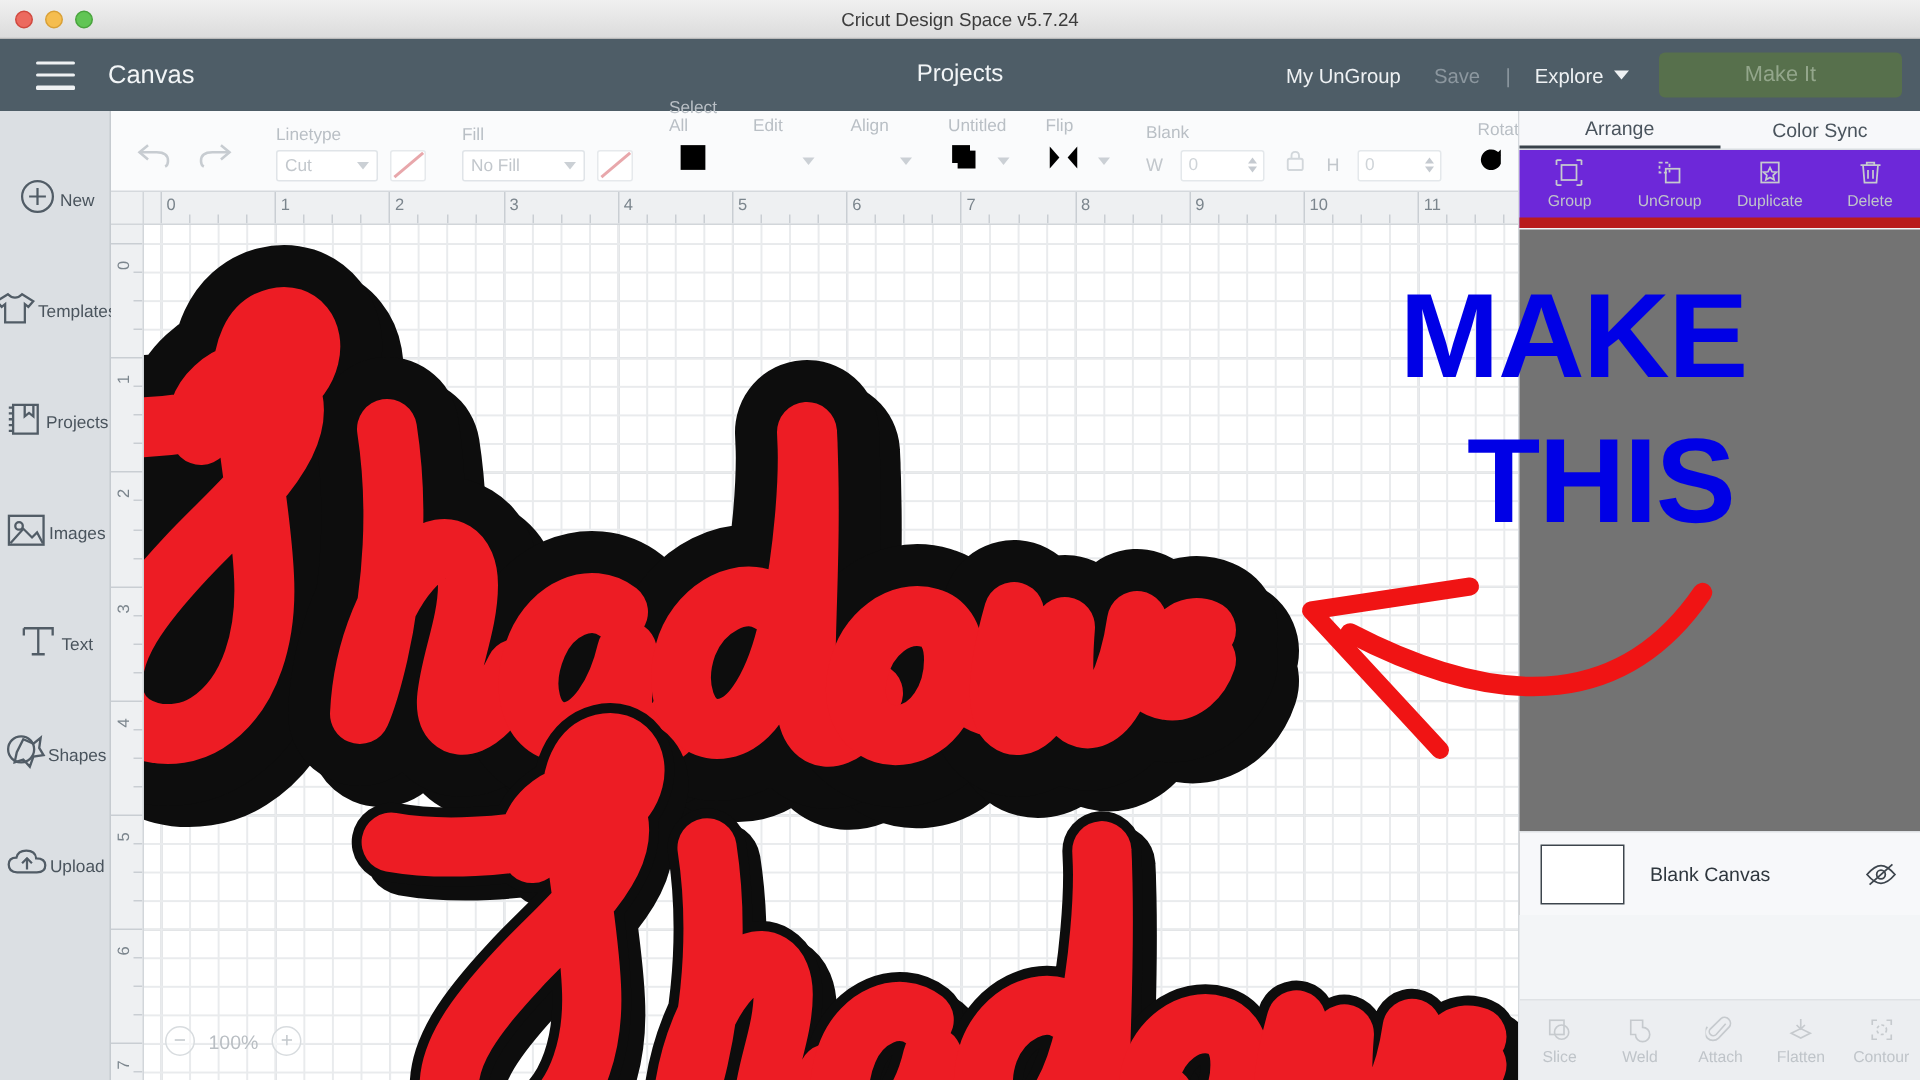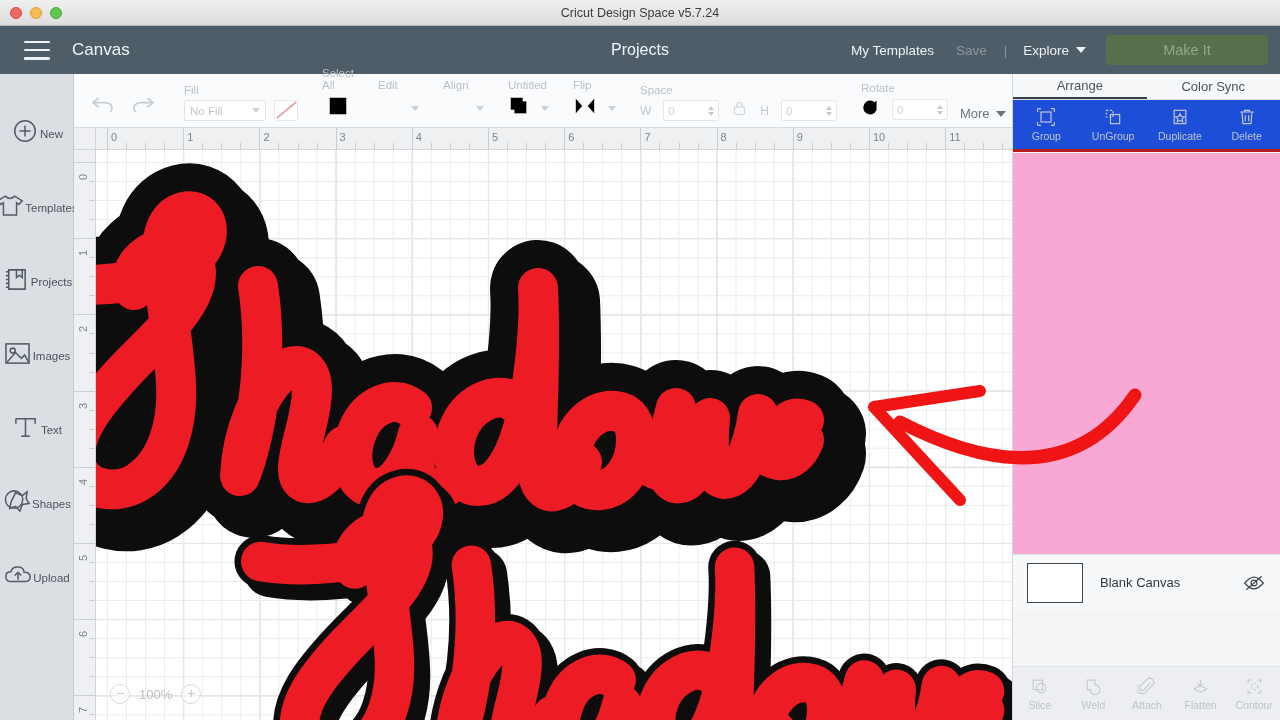--- a/index.html
+++ b/index.html
@@ -139,25 +139,25 @@
   
   .art { position: absolute; inset: 0; pointer-events: none; }
 
   
   .rpanel { position: absolute; top: 74px; left: 1012px; width: 268px; height: 646px;
     background: #f3f5f7; border-left: 1px solid #d5d9dd; }
   .rtabs { display: flex; height: 26px; border-bottom: 1px solid #d9dde1; background: #f7f8fa; }
   .rtab { flex: 1; display: flex; align-items: center; justify-content: center;
     font-size: 13px; color: #4a545d; cursor: pointer; }
   .rtab.active { border-bottom: 2px solid #39424a; font-weight: normal; }
-  .rtools { display: flex; height: 52px; background: #1d4ed8; border-bottom: 3px solid #b91c1c; }
+  .rtools { display: flex; height: 52px; background: #6d28d9; border-bottom: 7px solid #b91c1c; }
   .rtool { flex: 1; display: flex; flex-direction: column; align-items: center; justify-content: center; cursor: pointer; }
   .rtool svg { stroke: #c6cace; fill: none; stroke-width: 1.4; }
   .rtool span { font-size: 10.5px; color: #bfc4c9; margin-top: 3px; }
-  .layerlist { position: absolute; top: 79px; left: 0; right: 0; bottom: 110px; background: #f9a8d4; }
+  .layerlist { position: absolute; top: 79px; left: 0; right: 0; bottom: 110px; background: #737373; }
   .layerrow { position: absolute; left: 0; right: 0; bottom: 0; height: 56px;
     background: #f7f8fa; border-top: 1px solid #dfe2e5; display: flex; align-items: center; padding: 0 14px; }
   .layer-swatch { width: 56px; height: 40px; background: #fff; border: 1.5px solid #3d454d; }
   .layer-name { margin-left: 17px; font-size: 13px; color: #2f373e; }
   .eye-off { margin-left: auto; width: 24px; height: 24px; display: flex; align-items: center; justify-content: center; cursor: pointer; }
   .eye-off svg { stroke: #3d454d; fill: none; stroke-width: 1.4; }
   .rbottom { position: absolute; left: 0; bottom: 0; width: 268px; height: 54px;
     background: #eceef1; border-top: 1px solid #dfe2e5; display: flex; }
   .rbtn { flex: 1; display: flex; flex-direction: column; align-items: center; justify-content: center; cursor: pointer; }
   .rbtn svg { stroke: #c6cace; fill: none; stroke-width: 1.4; }
@@ -184,21 +184,21 @@
 
   <div class="appbar">
     <div class="hamburger">
         <i></i>
         <i></i>
         <i></i>
       </div>
     <div class="canvas-label">Canvas</div>
     <div class="doc-title">Projects</div>
     <div class="appbar-right">
-      <div class="lnk">My Templates</div>
+      <div class="lnk">My UnGroup</div>
       <div class="lnk dim">Save</div>
       <div class="sep">|</div>
       <div class="explore">
         <span>Explore</span>
         <span class="caret-d"></span>
       </div>
       <div class="makeit" style="background: rgb(87, 112, 76);">Make It</div>
     </div>
   </div>
 
@@ -290,20 +290,30 @@
       </span>
       <span>
         <svg viewBox="0 0 26 20" width="25" height="19">
             <path d="M17 4 L23 9 L17 14"></path>
             <path d="M23 9 H11 Q3 9 3 15 Q3 18 5 19"></path>
           </svg>
       </span>
     </div>
     <div class="vdiv"></div>
 
+    <div class="opt-grp">
+      <div class="ttl">Linetype</div>
+      <div class="opt-row">
+        <div class="selectbox">
+          <span>Cut</span>
+          <span class="caret-sm"></span>
+        </div>
+        <div class="swatch"></div>
+      </div>
+    </div>
 
     <div class="opt-grp">
       <div class="ttl">Fill</div>
       <div class="opt-row">
         <div class="selectbox w82">
           <span>No Fill</span>
           <span class="caret-sm"></span>
         </div>
         <div class="swatch"></div>
       </div>
@@ -371,21 +381,21 @@
               <path d="M23 4 L16 12 L23 20 Z"></path>
               <path d="M13 2 v20" stroke-dasharray="2.5 2"></path>
             </svg>
         </span>
         <span class="dropcaret"></span>
       </div>
     </div>
     <div class="vdiv"></div>
 
     <div class="opt-grp">
-      <div class="ttl">Space</div>
+      <div class="ttl">Blank</div>
       <div class="opt-row">
         <span class="axis-lbl">W</span>
         <div class="numbox">
           <span>0</span>
           <span class="spin">
               <i class="up"></i>
               <i class="dn"></i>
             </span>
         </div>
         <span style="margin:0 5px;">
@@ -672,19 +682,21 @@
         <svg viewBox="0 0 24 24" width="19" height="19">
             <path d="M4 8V4h4M16 4h4v4M20 16v4h-4M8 20H4v-4"></path>
             <circle cx="12" cy="12" r="4" stroke-dasharray="2.5 2"></circle>
           </svg>
         <span>Contour</span>
       </div>
     </div>
   </div>
 
   <div class="overlay">
+    <div class="ann-text" id="annLine1" style="left: 933px; top: 186px; color: rgb(0, 0, 230);">MAKE</div>
+    <div class="ann-text" id="annLine2" style="left: 978px; top: 283px; color: rgb(0, 0, 230);">THIS</div>
     <svg width="1280" height="720" style="position:absolute;inset:0">
       <path id="annArrowBody" d="M1135 395 Q1060 505 900 422" fill="none" stroke-width="13" stroke-linecap="round" stroke="#F01414"></path>
       <path id="annArrowHead" d="M980 391 L874 407 L960 500" fill="none" stroke-width="12" stroke-linecap="round" stroke-linejoin="round" stroke="#F01414"></path>
     </svg>
   </div>
 
 </div>
 
 </body></html>

